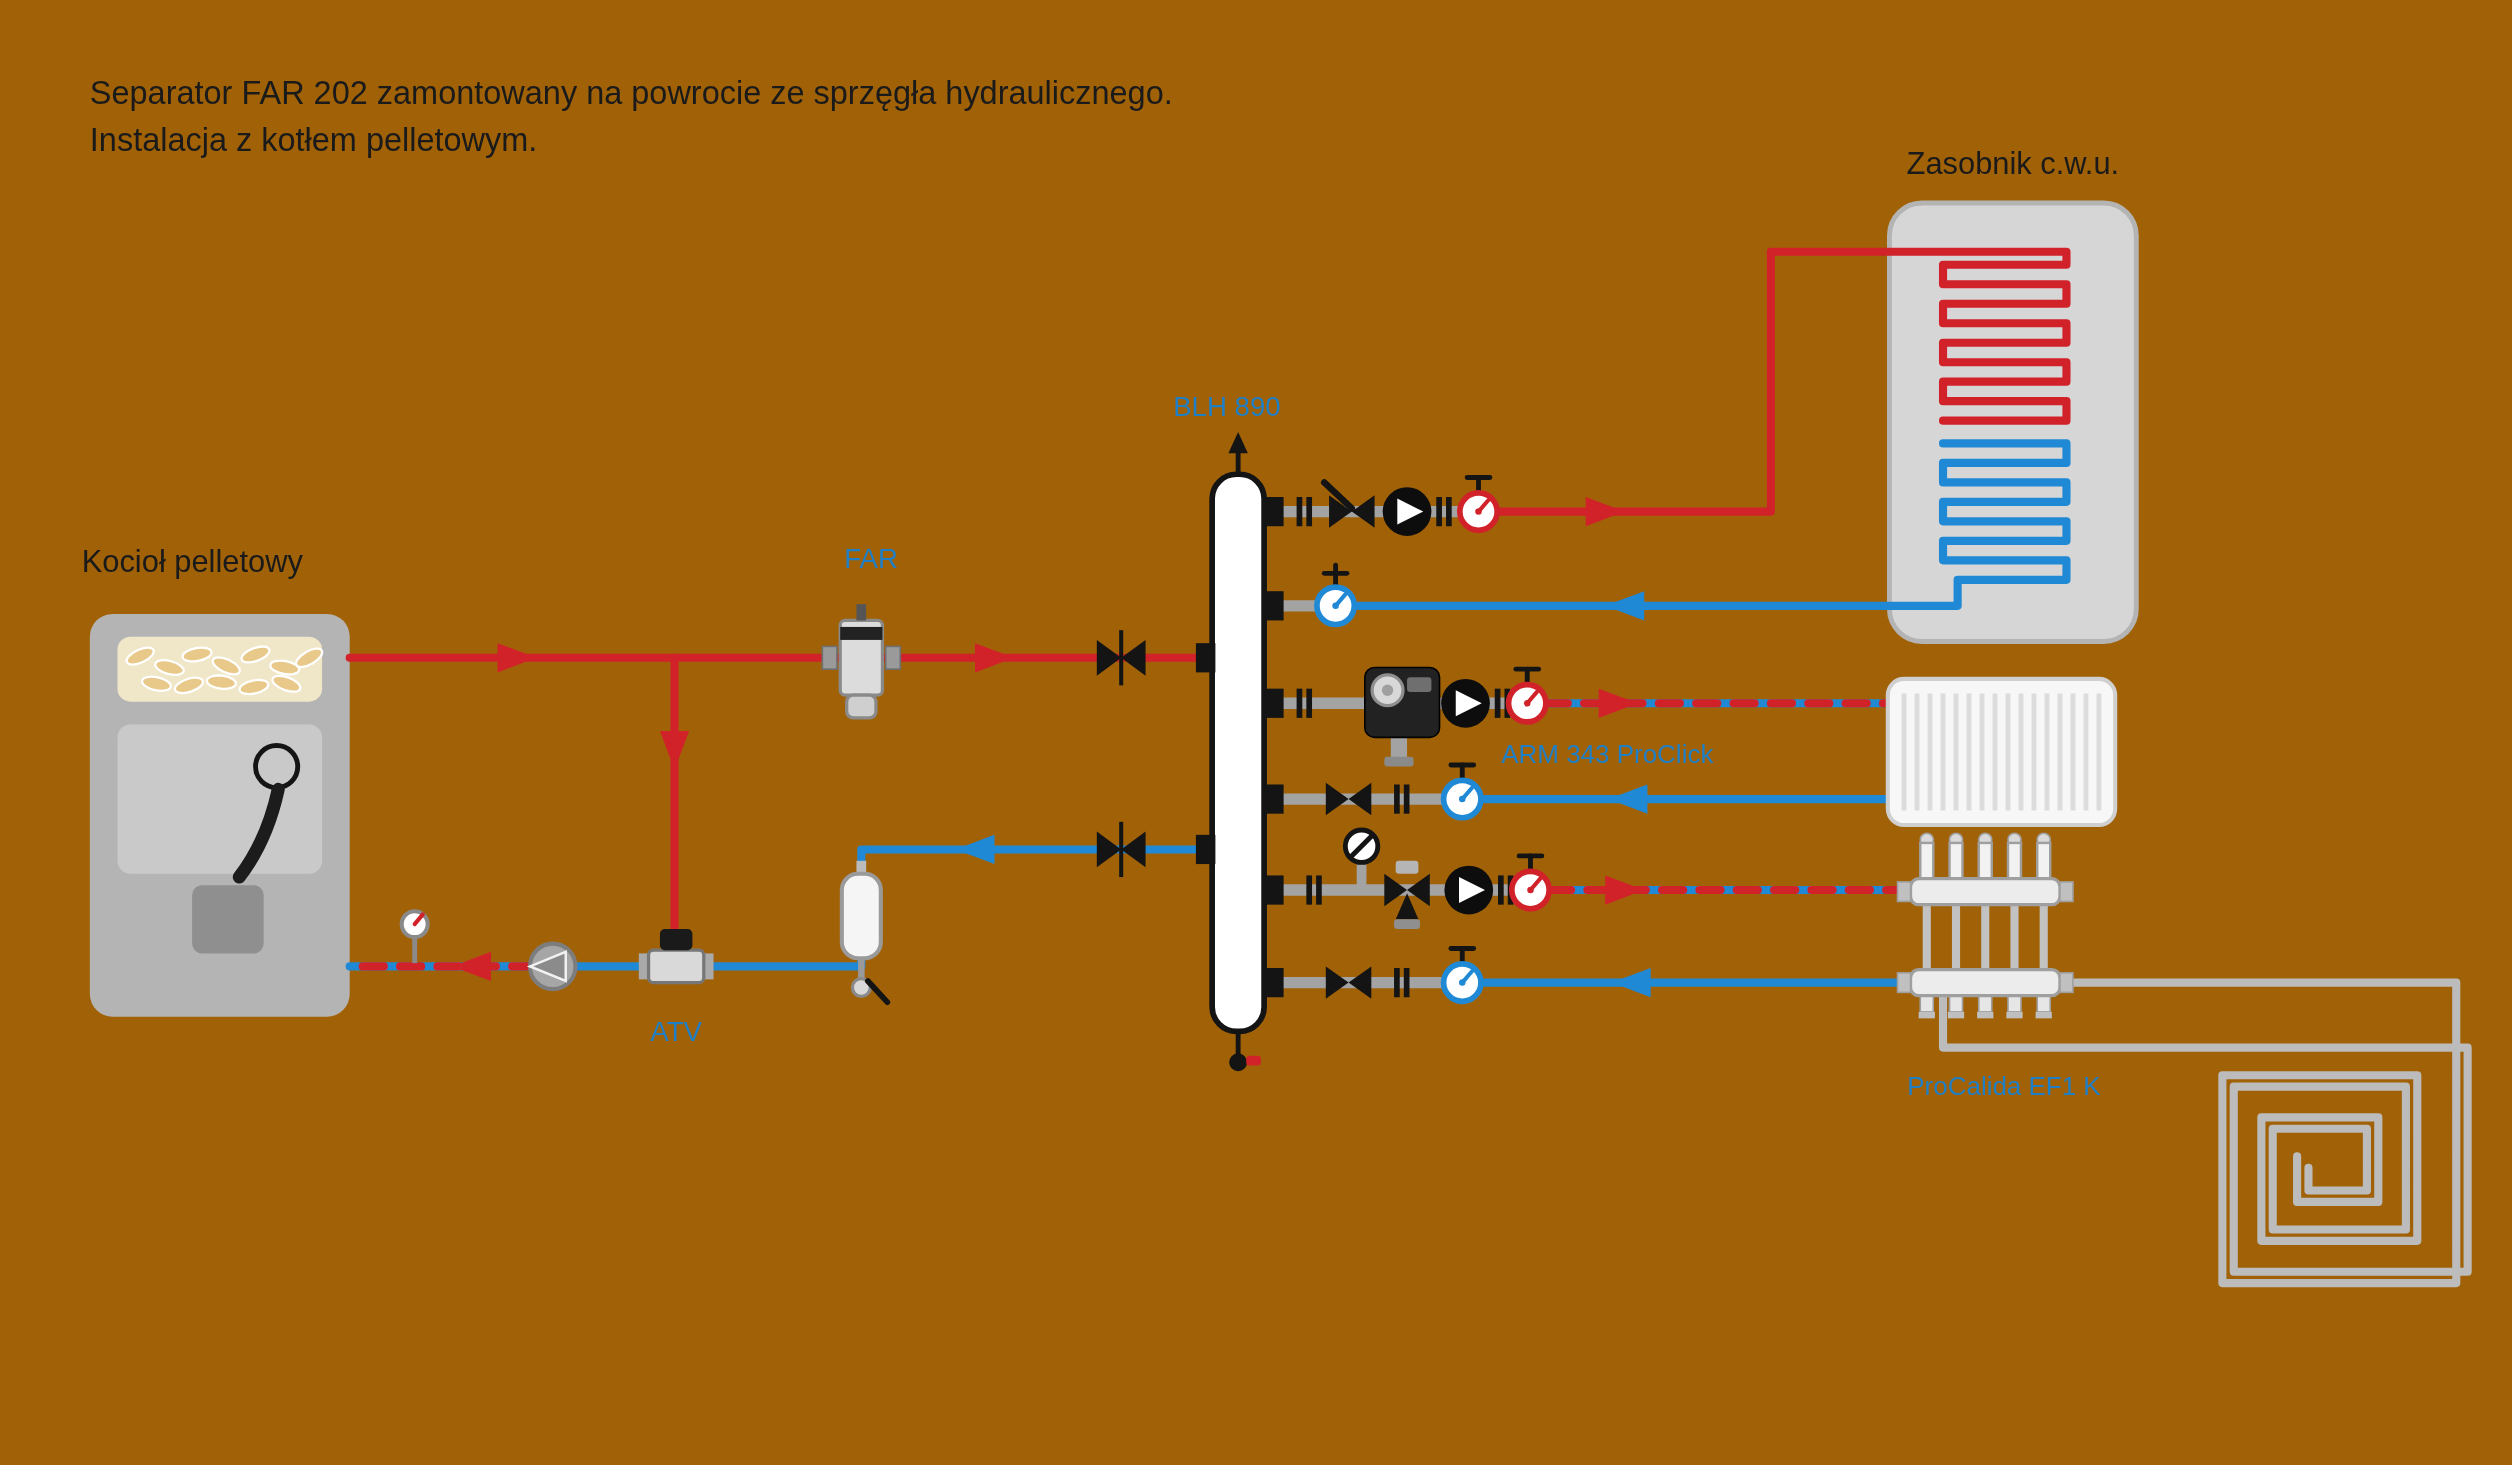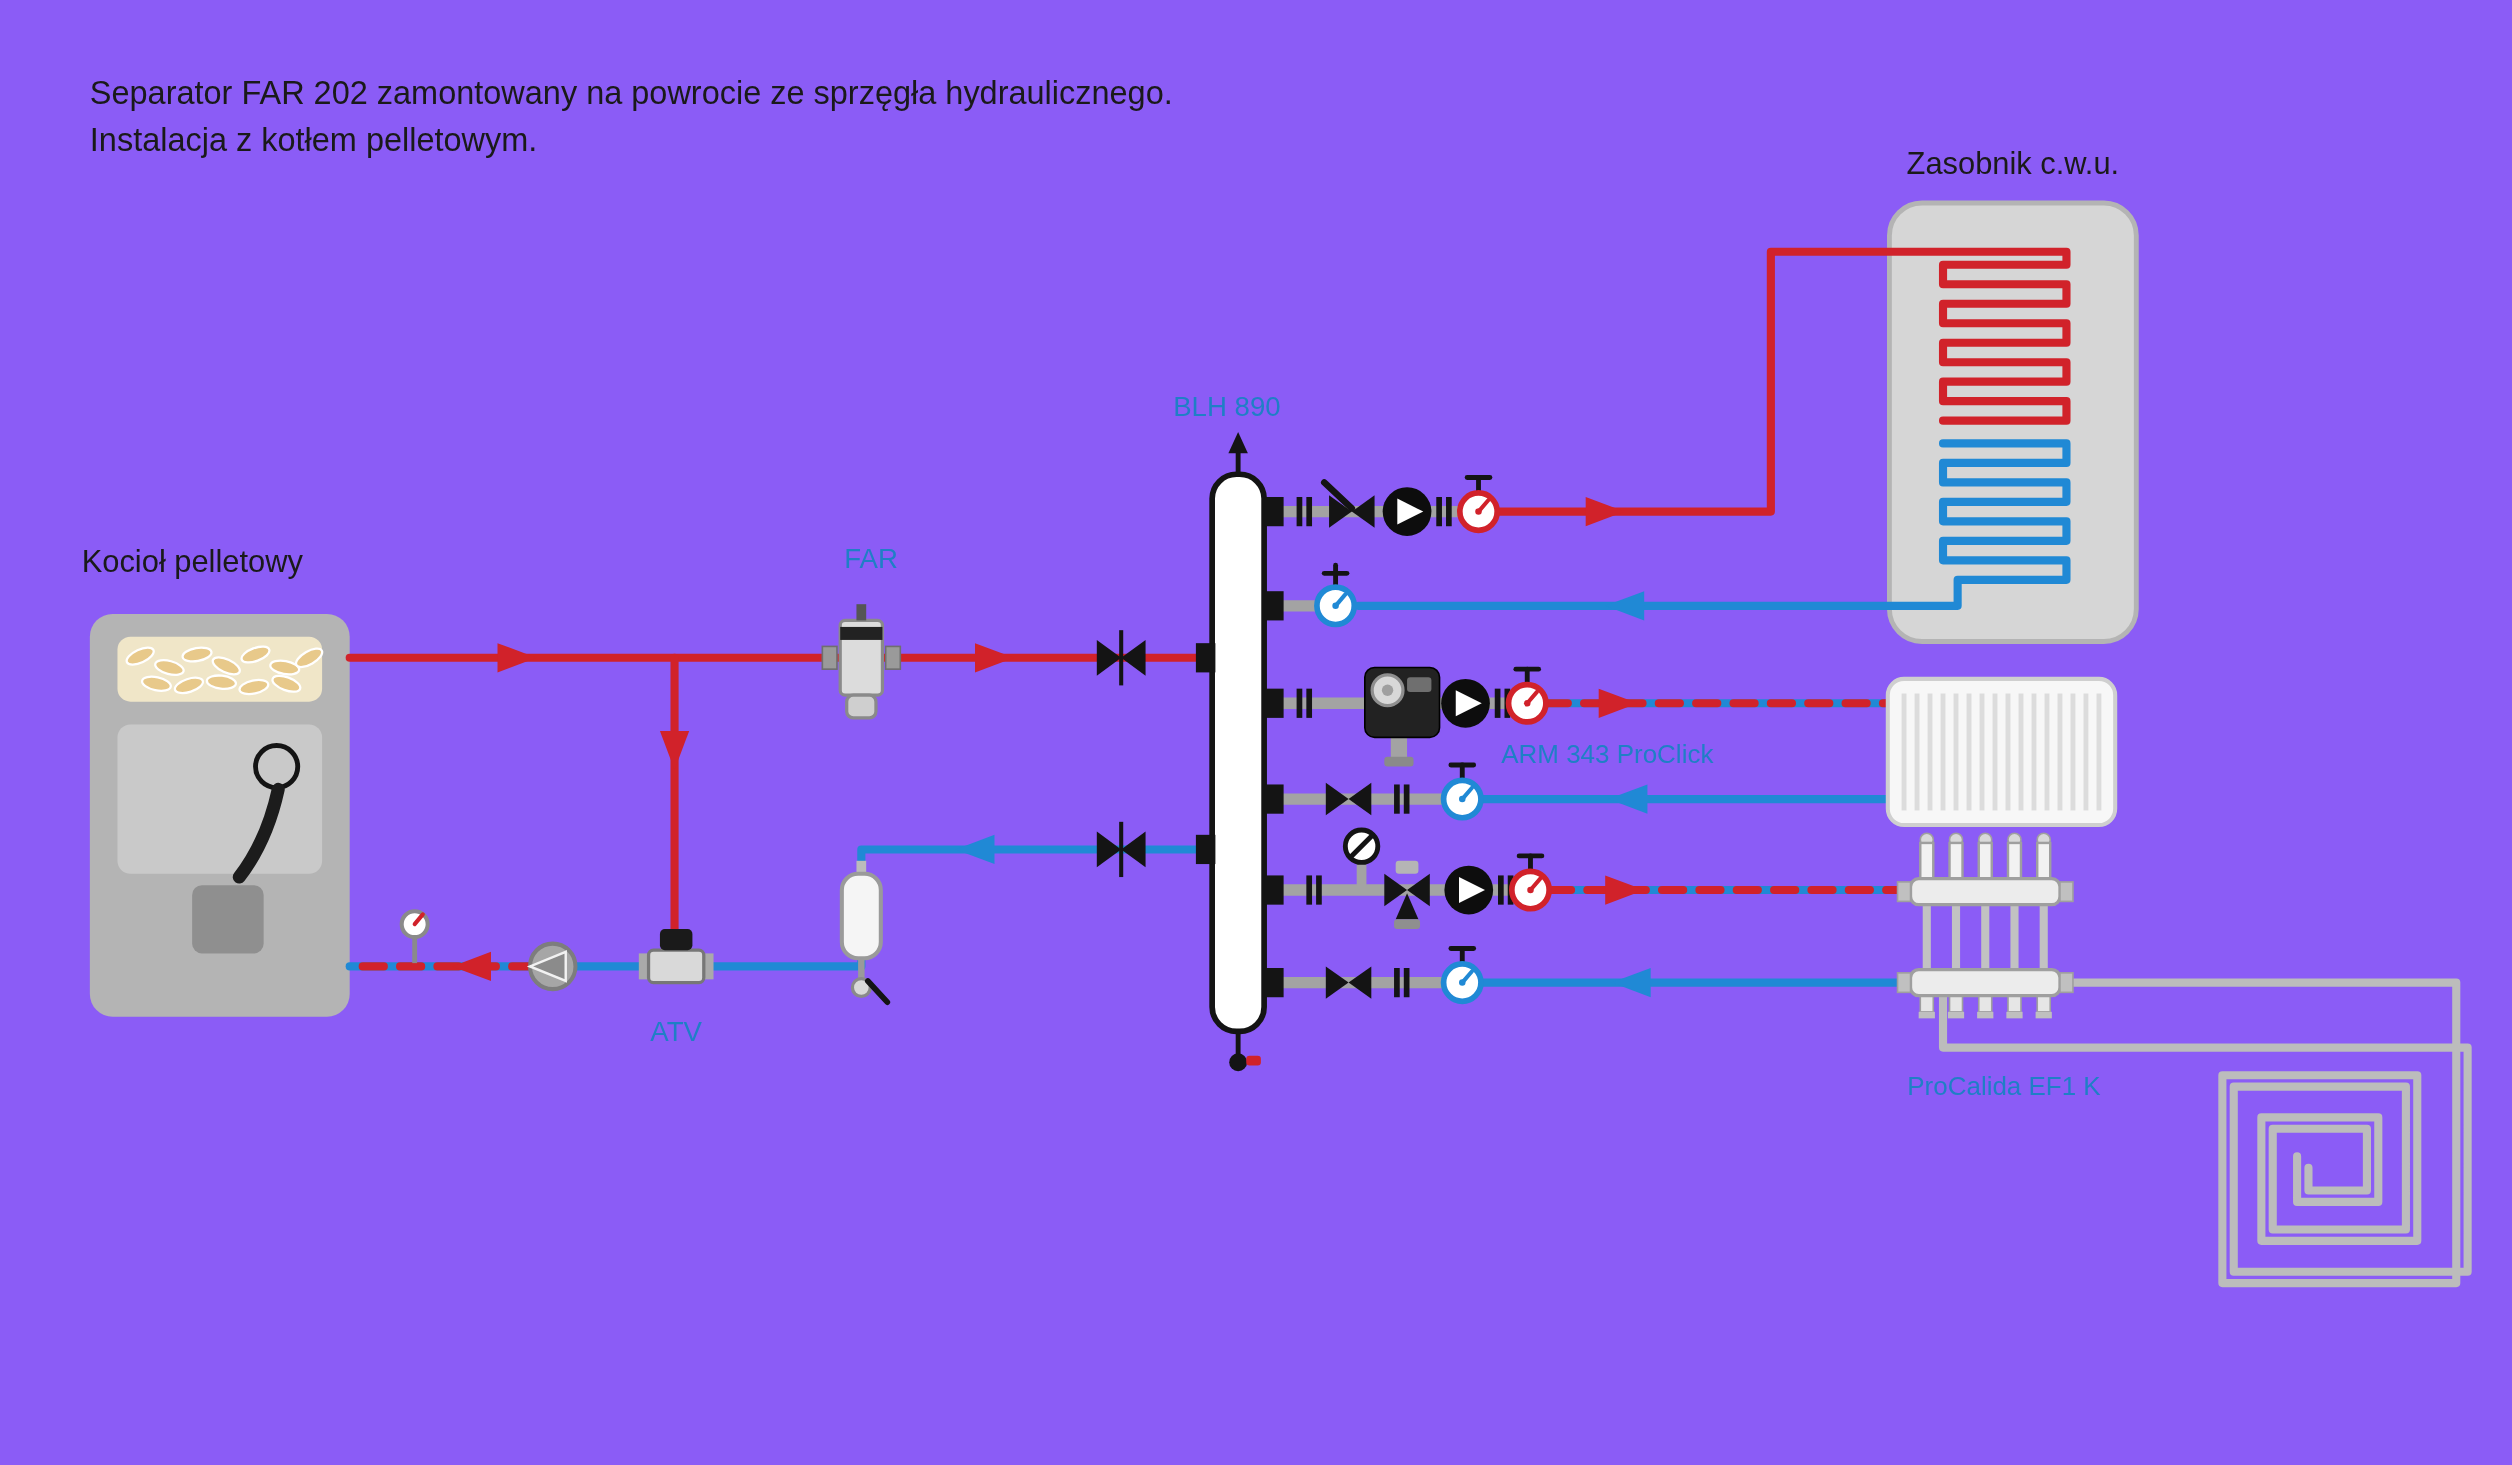--- a/index.html
+++ b/index.html
@@ -1,16 +1,16 @@
 <!DOCTYPE html>
 <html style="--supply-red: #d1222a; --return-blue: #2089d5; --label-blue: #1f7fc6; --pipe-gray: #a3a3a3; --text-black: #1a1a1a;font-size:9.5px"><head>
 <meta charset="utf-8">
 <style>
   html,body{margin:0;padding:0;background:#ffffff;}
-  .canvas{width:2512px;height:1465px;background:#8b5cf6;}
+  .canvas{width:2512px;height:1465px;background:#a16207;}
   svg{display:block;width:100%;height:100%;}
   text{font-family:"Liberation Sans",sans-serif;}
   .t-title{font-size:20px;fill:var(--text-black,#1a1a1a);}
   .t-big{font-size:19px;fill:var(--text-black,#1a1a1a);}
   .t-blue{font-size:17px;fill:var(--label-blue,#1f7fc6);}
   .t-blue-sm{font-size:16px;fill:var(--label-blue,#1f7fc6);}
   .pipe{fill:none;stroke-width:5;stroke-linejoin:round;stroke-linecap:round;}
   .red{stroke:var(--supply-red,#d1222a);}
   .blue{stroke:var(--return-blue,#2089d5);}
   .dashred{stroke:var(--supply-red,#d1222a);stroke-dasharray:13 10;}

